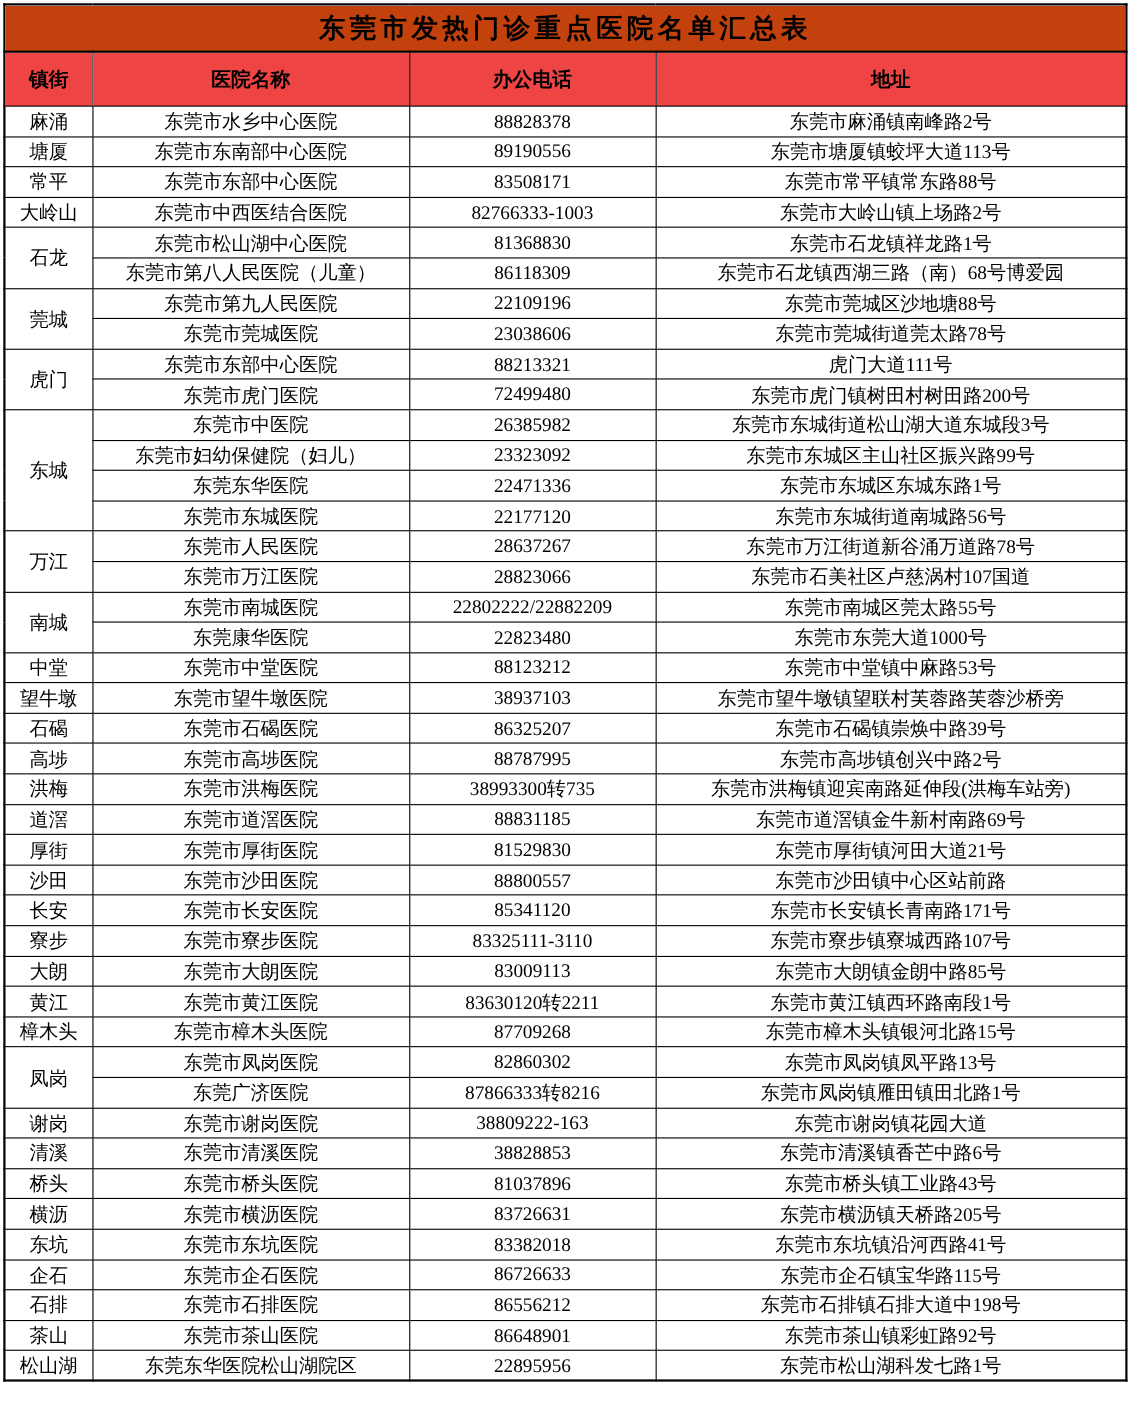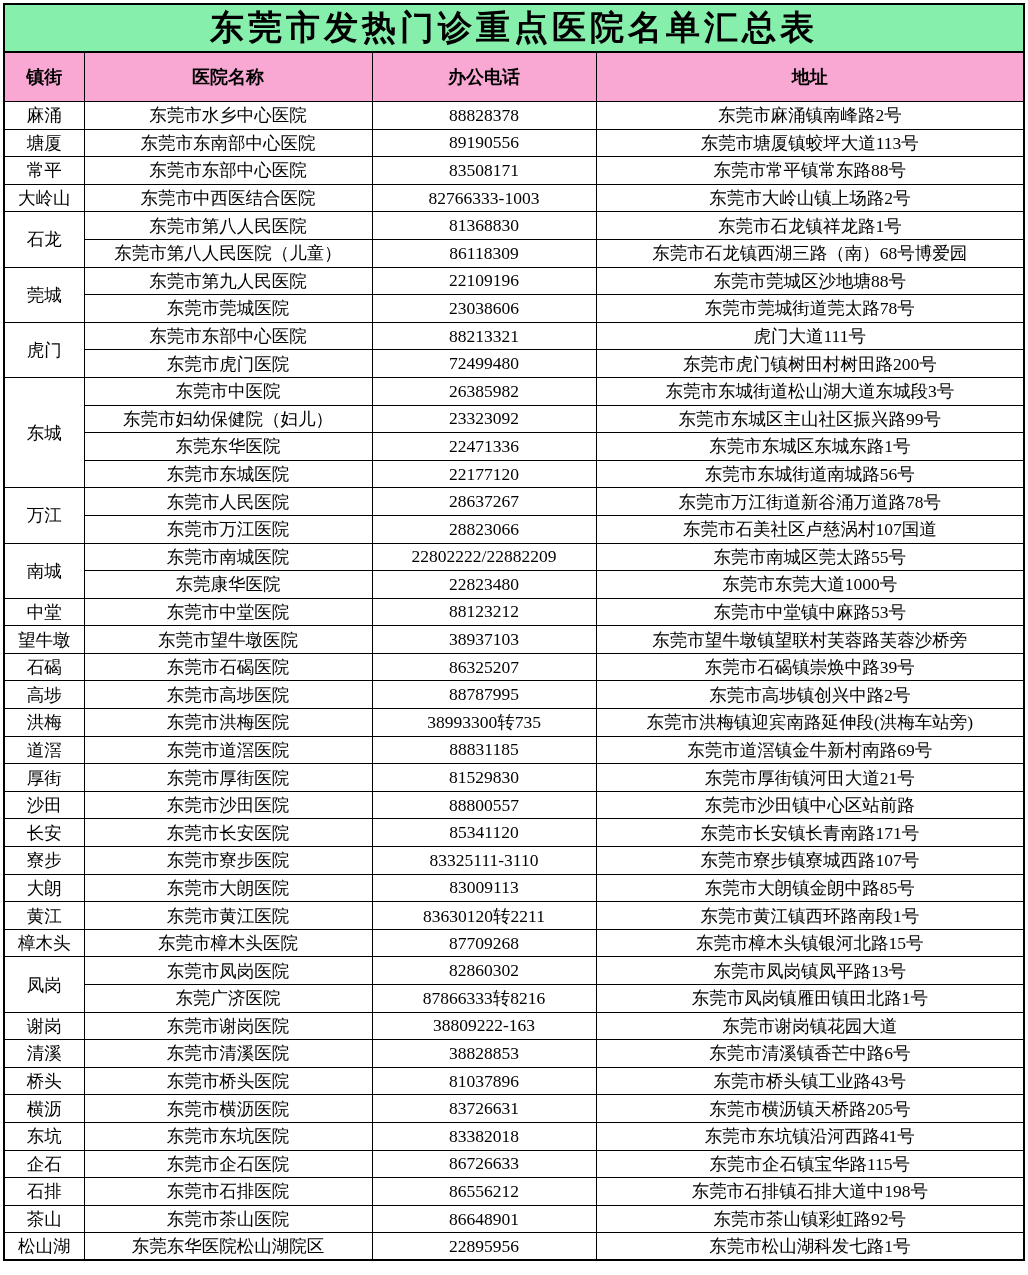--- a/index.html
+++ b/index.html
@@ -28,33 +28,33 @@
   col.c-address { width: 428px; }
   th, td {
     border: 1.6px solid #000;
     text-align: center;
     vertical-align: middle;
     padding: 0 2px;
     overflow: hidden;
     white-space: nowrap;
   }
   .title-cell {
-    background: #86efac;
+    background: #c2410c;
     height: 41px;
-    font-size: 34px;
+    font-size: 24px;
     font-weight: bold;
     letter-spacing: 4px;
     border: 2.2px solid #000;
   }
   .head-row th {
     height: 48px;
     font-size: 18px;
     font-weight: bold;
     font-family: "Liberation Sans", "DejaVu Sans", sans-serif;
-    background: #f9a8d4;
+    background: #ef4444;
   }
   tr.data-row { height: 27.6px; }
   tbody td { font-size: 17.5px; }
   td.town { font-size: 17.5px; margin-top: 31px; }
   
   table.hospital-table { border: 2.2px solid #000; }
 </style>
 </head>
 <body>
 
@@ -97,21 +97,21 @@
           <td class="address">东莞市常平镇常东路88号</td>
         </tr>
         <tr class="data-row">
           <td class="town" rowspan="1">大岭山</td>
           <td class="name">东莞市中西医结合医院</td>
           <td class="phone">82766333-1003</td>
           <td class="address">东莞市大岭山镇上场路2号</td>
         </tr>
         <tr class="data-row">
           <td class="town" rowspan="2">石龙</td>
-          <td class="name">东莞市第八人民医院</td>
+          <td class="name">东莞市松山湖中心医院</td>
           <td class="phone">81368830</td>
           <td class="address">东莞市石龙镇祥龙路1号</td>
         </tr>
         <tr class="data-row">
           <td class="name">东莞市第八人民医院（儿童）</td>
           <td class="phone">86118309</td>
           <td class="address">东莞市石龙镇西湖三路（南）68号博爱园</td>
         </tr>
         <tr class="data-row">
           <td class="town" rowspan="2">莞城</td>

